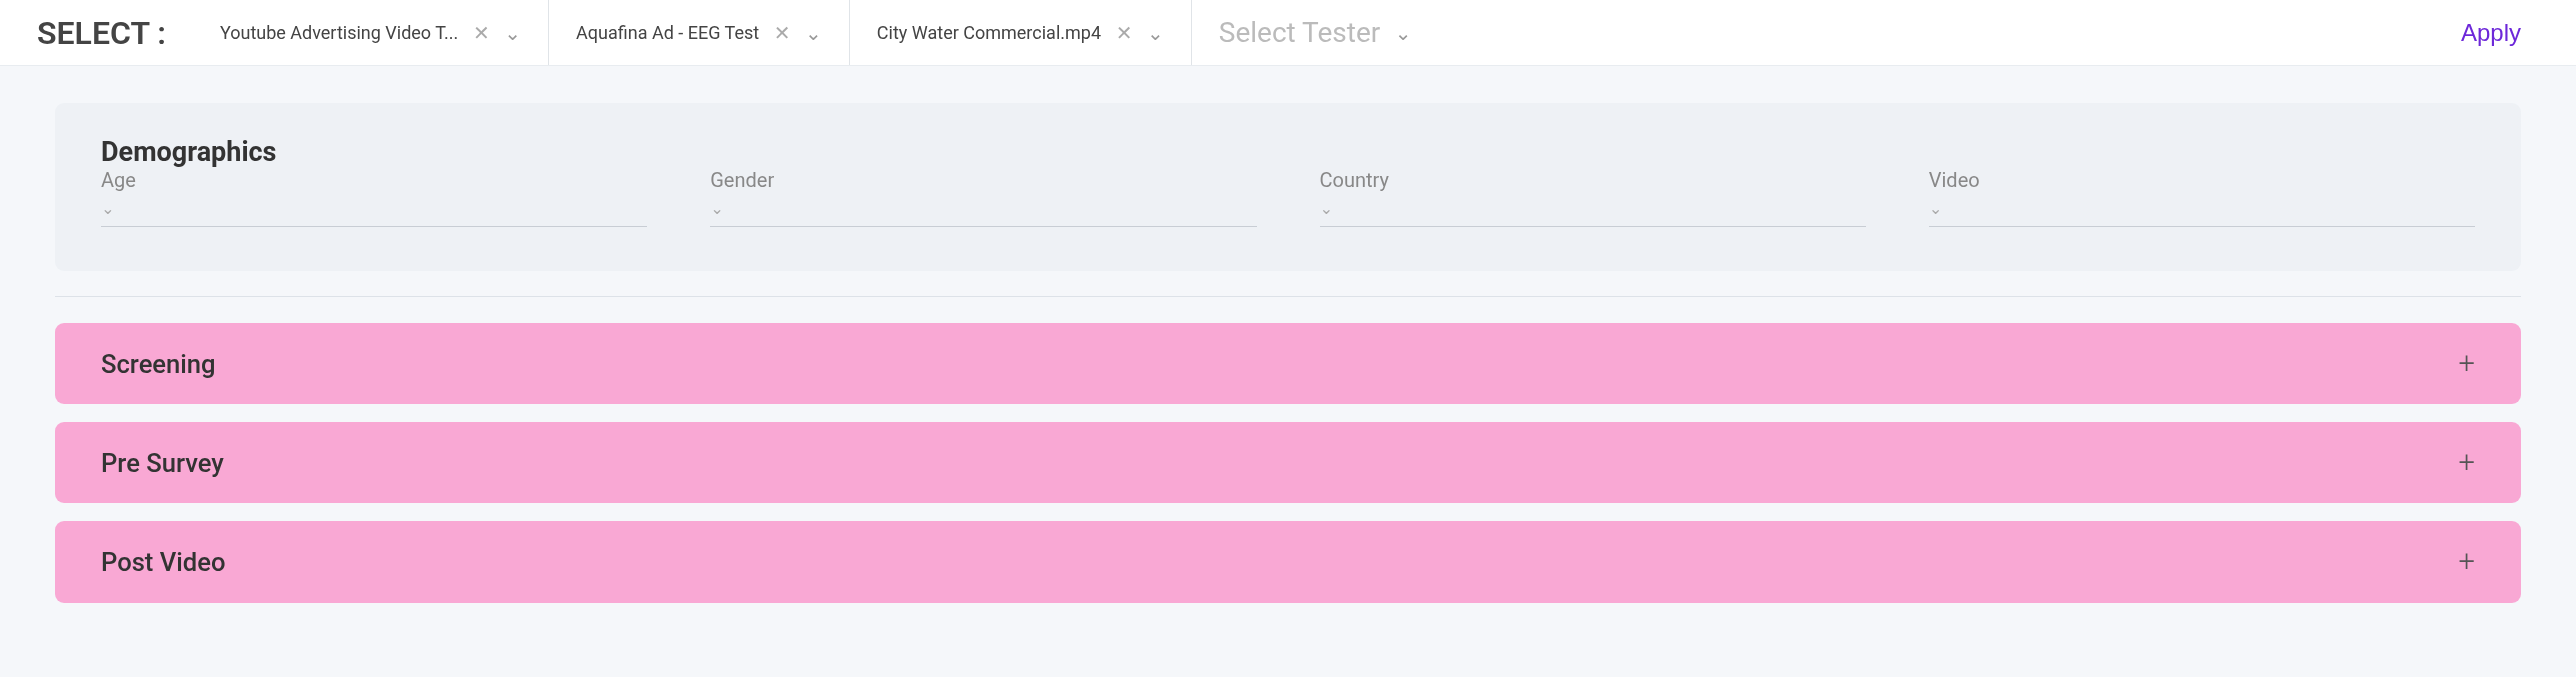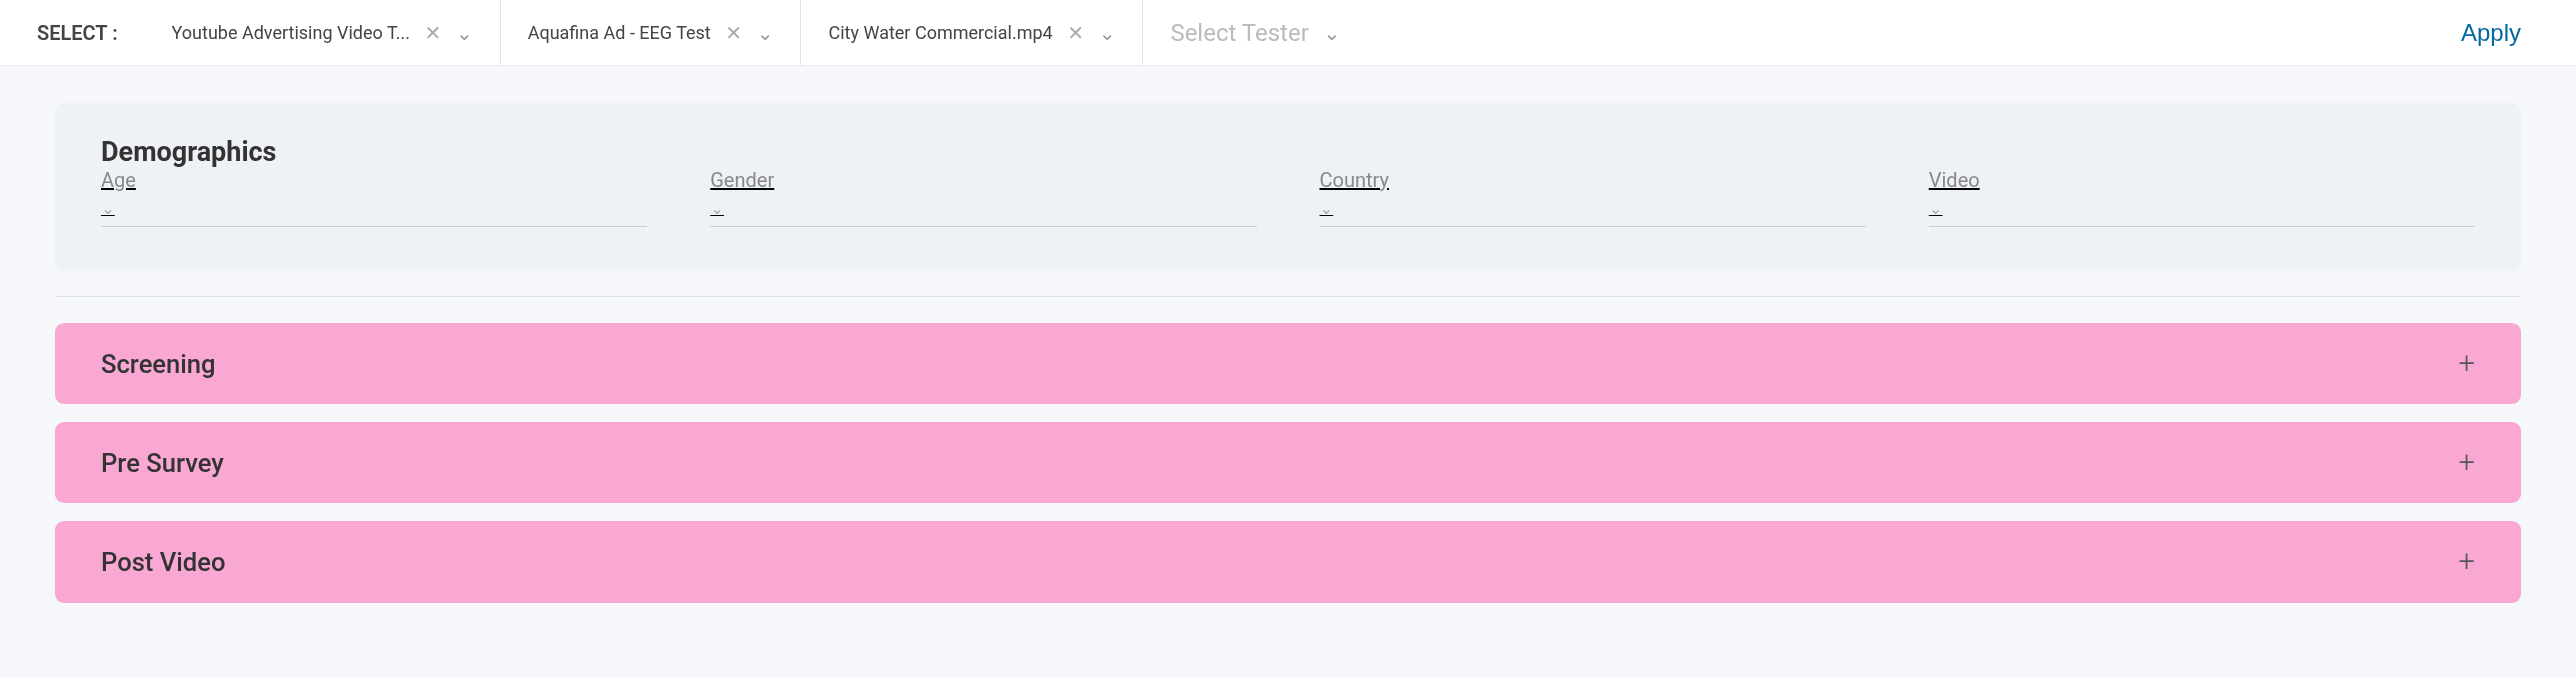--- a/index.html
+++ b/index.html
@@ -21,21 +21,21 @@
       display: flex;
       align-items: center;
       background: #ffffff;
       padding: 0 37px;
       height: 66px;
       border-bottom: 0.9px solid #e8ecf0;
       gap: 0;
     }
 
     .select-label {
-      font-size: 20px;
+      font-size: 32px;
       font-weight: 600;
       color: #444;
       margin-right: 27px;
       white-space: nowrap;
     }
 
     .select-item {
       display: flex;
       align-items: center;
       gap: 14.6px;
@@ -71,28 +71,28 @@
     .select-tester {
       display: flex;
       align-items: center;
       gap: 14.6px;
       padding: 0 27px;
       height: 100%;
       flex: 1;
     }
 
     .select-tester-text {
-      font-size: 24px;
+      font-size: 28px;
       color: #bbb;
     }
 
     .apply-btn {
       margin-left: auto;
       font-size: 24px;
-      color: #0369a1;
+      color: #6d28d9;
       background: none;
       border: none;
       cursor: pointer;
       padding: 0 18px;
       font-weight: 400;
     }
 
     
     .main-content {
       padding: 37px 55px;
@@ -109,21 +109,20 @@
     .demographics-title {
       font-size: 27px;
       font-weight: 700;
       color: #333;
     }
 
     .demographics-filters {
       display: flex;
       gap: 8px;
       align-items: flex-end;
-      text-decoration: underline;
     }
 
     .filter-item {
       flex: 1;
       padding-right: 55px;
       padding-bottom: 7.3px;
     }
 
     .filter-item:last-child {
       padding-right: 0;

